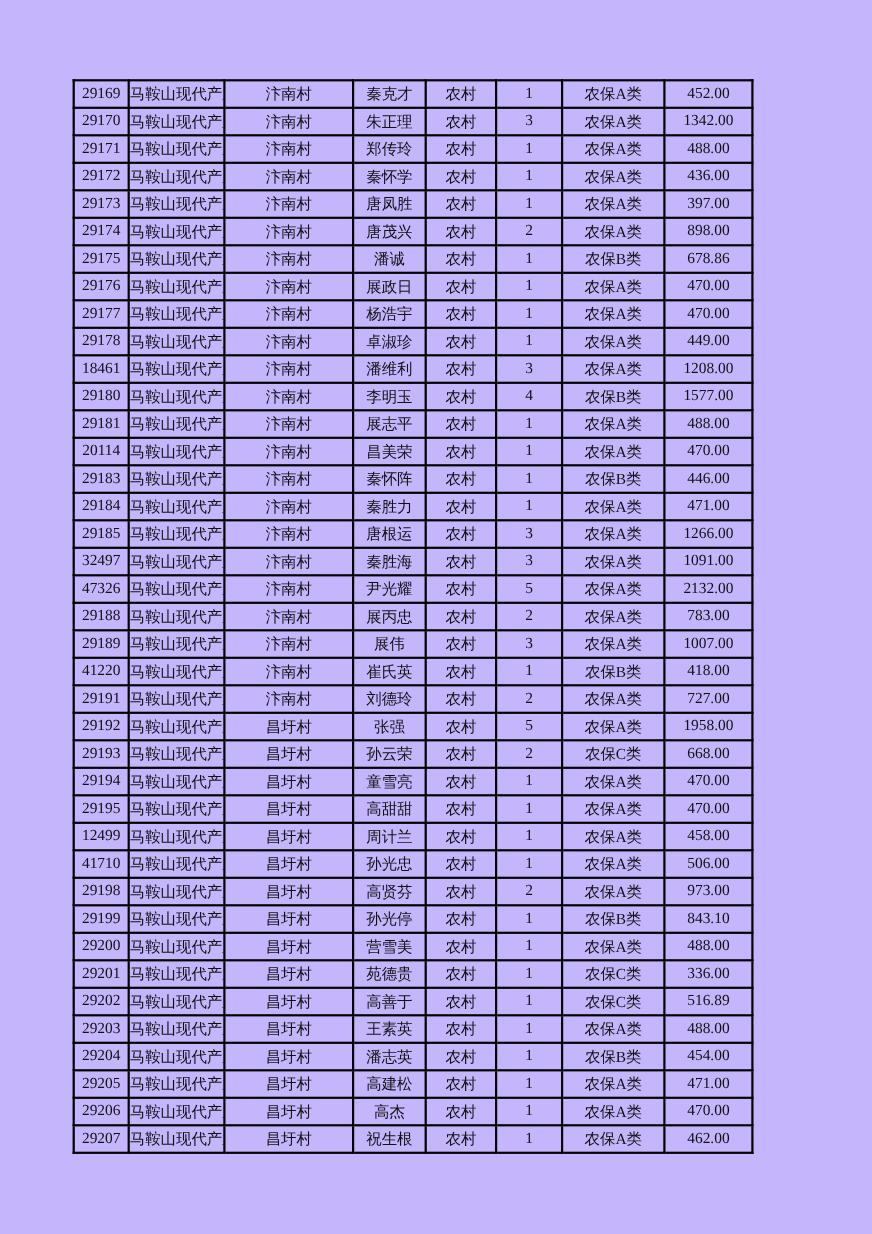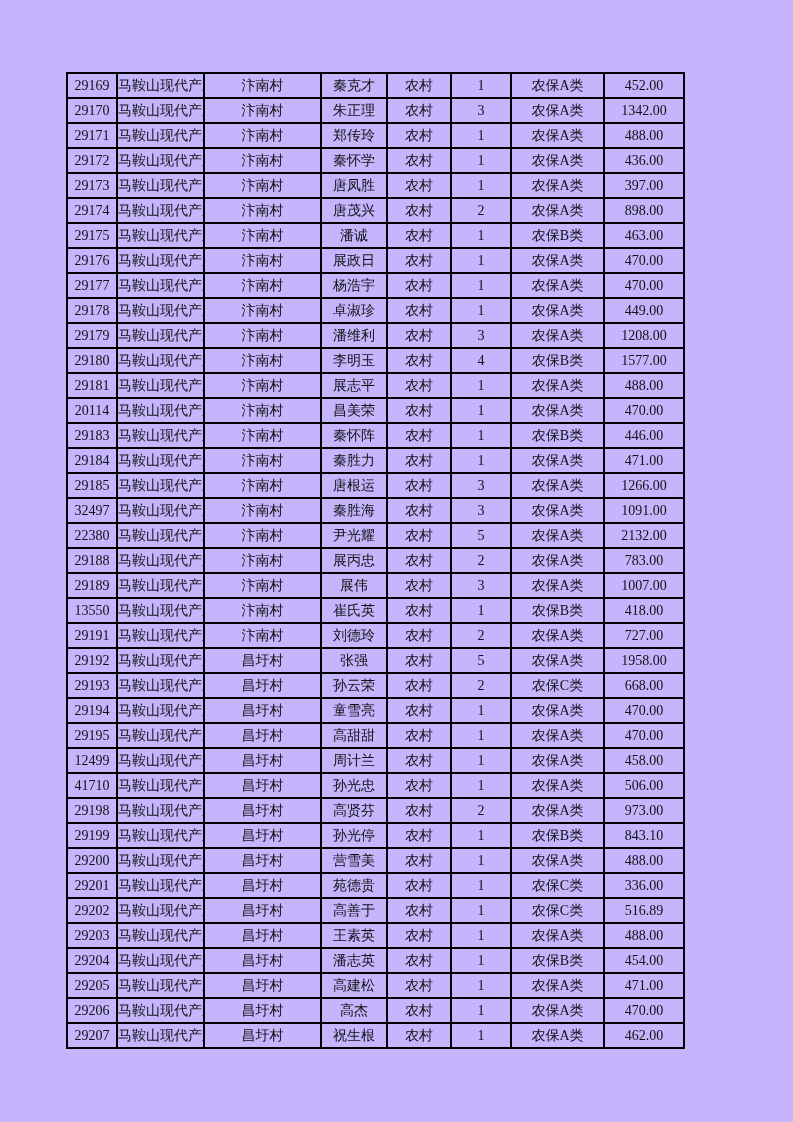--- a/index.html
+++ b/index.html
@@ -142,21 +142,21 @@
         <tr>
           <td class="col-id">29175</td>
           <td class="col-unit">
             <div class="unit-clip">马鞍山现代产业</div>
           </td>
           <td class="col-village">汴南村</td>
           <td class="col-name">潘诚</td>
           <td class="col-residence">农村</td>
           <td class="col-count">1</td>
           <td class="col-category">农保B类</td>
-          <td class="col-amount">463.00</td>
+          <td class="col-amount">678.86</td>
         </tr>
         <tr>
           <td class="col-id">29176</td>
           <td class="col-unit">
             <div class="unit-clip">马鞍山现代产业</div>
           </td>
           <td class="col-village">汴南村</td>
           <td class="col-name">展政日</td>
           <td class="col-residence">农村</td>
           <td class="col-count">1</td>
@@ -181,21 +181,21 @@
             <div class="unit-clip">马鞍山现代产业</div>
           </td>
           <td class="col-village">汴南村</td>
           <td class="col-name">卓淑珍</td>
           <td class="col-residence">农村</td>
           <td class="col-count">1</td>
           <td class="col-category">农保A类</td>
           <td class="col-amount">449.00</td>
         </tr>
         <tr>
-          <td class="col-id">29179</td>
+          <td class="col-id">18461</td>
           <td class="col-unit">
             <div class="unit-clip">马鞍山现代产业</div>
           </td>
           <td class="col-village">汴南村</td>
           <td class="col-name">潘维利</td>
           <td class="col-residence">农村</td>
           <td class="col-count">3</td>
           <td class="col-category">农保A类</td>
           <td class="col-amount">1208.00</td>
         </tr>
@@ -277,21 +277,21 @@
             <div class="unit-clip">马鞍山现代产业</div>
           </td>
           <td class="col-village">汴南村</td>
           <td class="col-name">秦胜海</td>
           <td class="col-residence">农村</td>
           <td class="col-count">3</td>
           <td class="col-category">农保A类</td>
           <td class="col-amount">1091.00</td>
         </tr>
         <tr>
-          <td class="col-id">22380</td>
+          <td class="col-id">47326</td>
           <td class="col-unit">
             <div class="unit-clip">马鞍山现代产业</div>
           </td>
           <td class="col-village">汴南村</td>
           <td class="col-name">尹光耀</td>
           <td class="col-residence">农村</td>
           <td class="col-count">5</td>
           <td class="col-category">农保A类</td>
           <td class="col-amount">2132.00</td>
         </tr>
@@ -313,21 +313,21 @@
             <div class="unit-clip">马鞍山现代产业</div>
           </td>
           <td class="col-village">汴南村</td>
           <td class="col-name">展伟</td>
           <td class="col-residence">农村</td>
           <td class="col-count">3</td>
           <td class="col-category">农保A类</td>
           <td class="col-amount">1007.00</td>
         </tr>
         <tr>
-          <td class="col-id">13550</td>
+          <td class="col-id">41220</td>
           <td class="col-unit">
             <div class="unit-clip">马鞍山现代产业</div>
           </td>
           <td class="col-village">汴南村</td>
           <td class="col-name">崔氏英</td>
           <td class="col-residence">农村</td>
           <td class="col-count">1</td>
           <td class="col-category">农保B类</td>
           <td class="col-amount">418.00</td>
         </tr>

